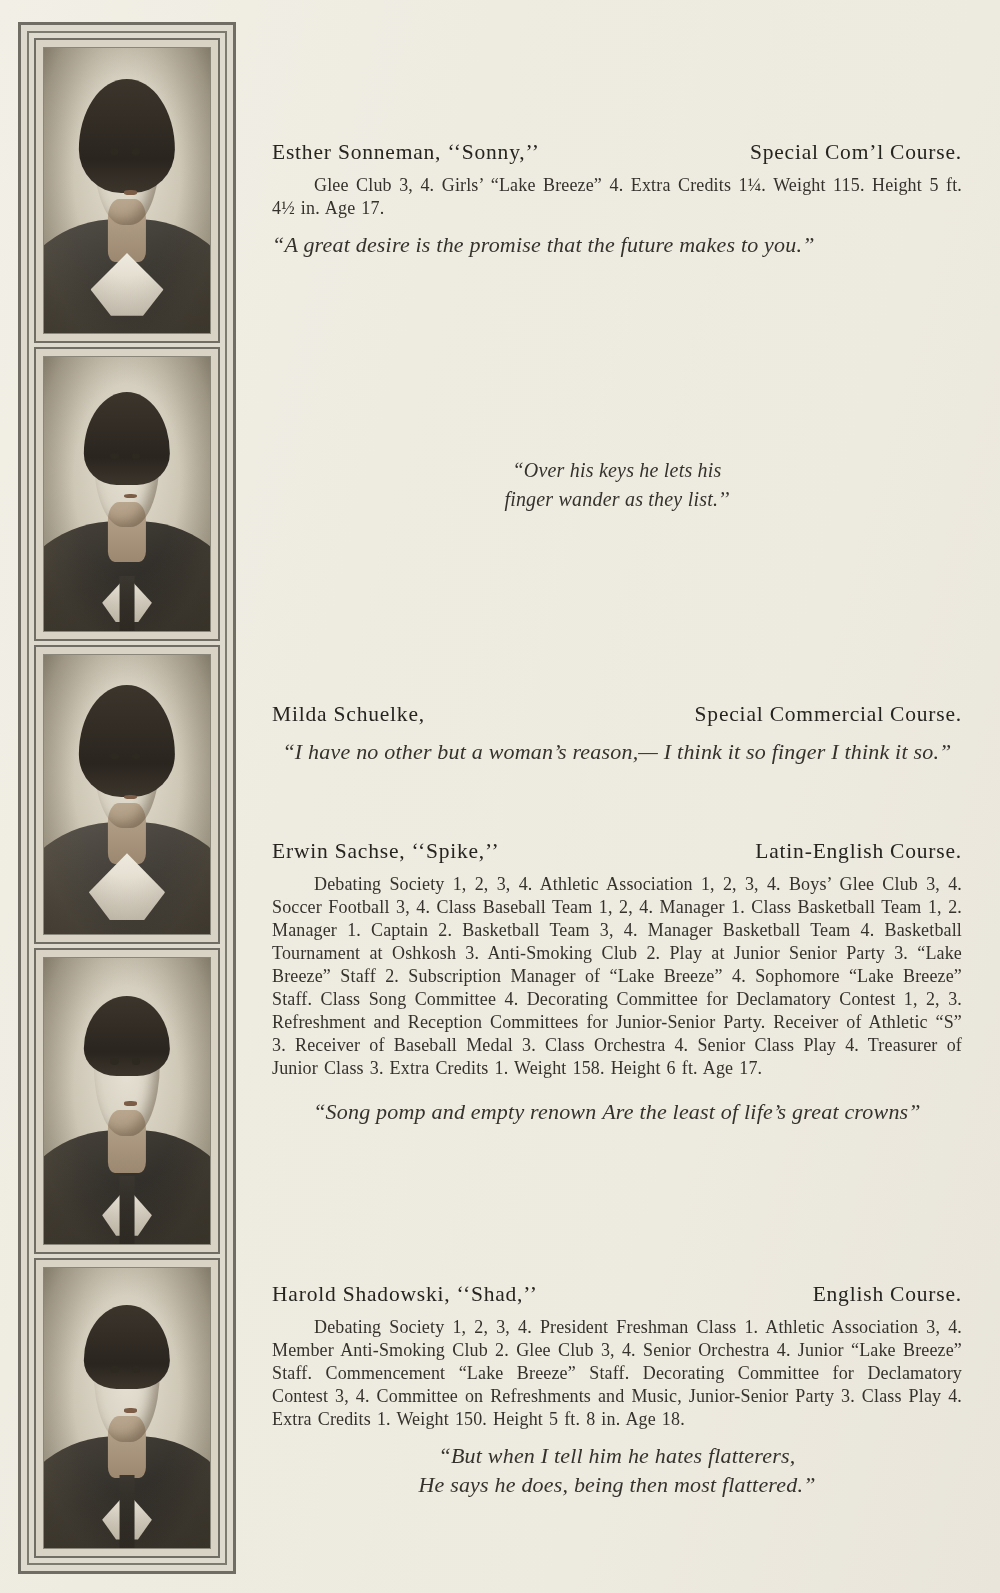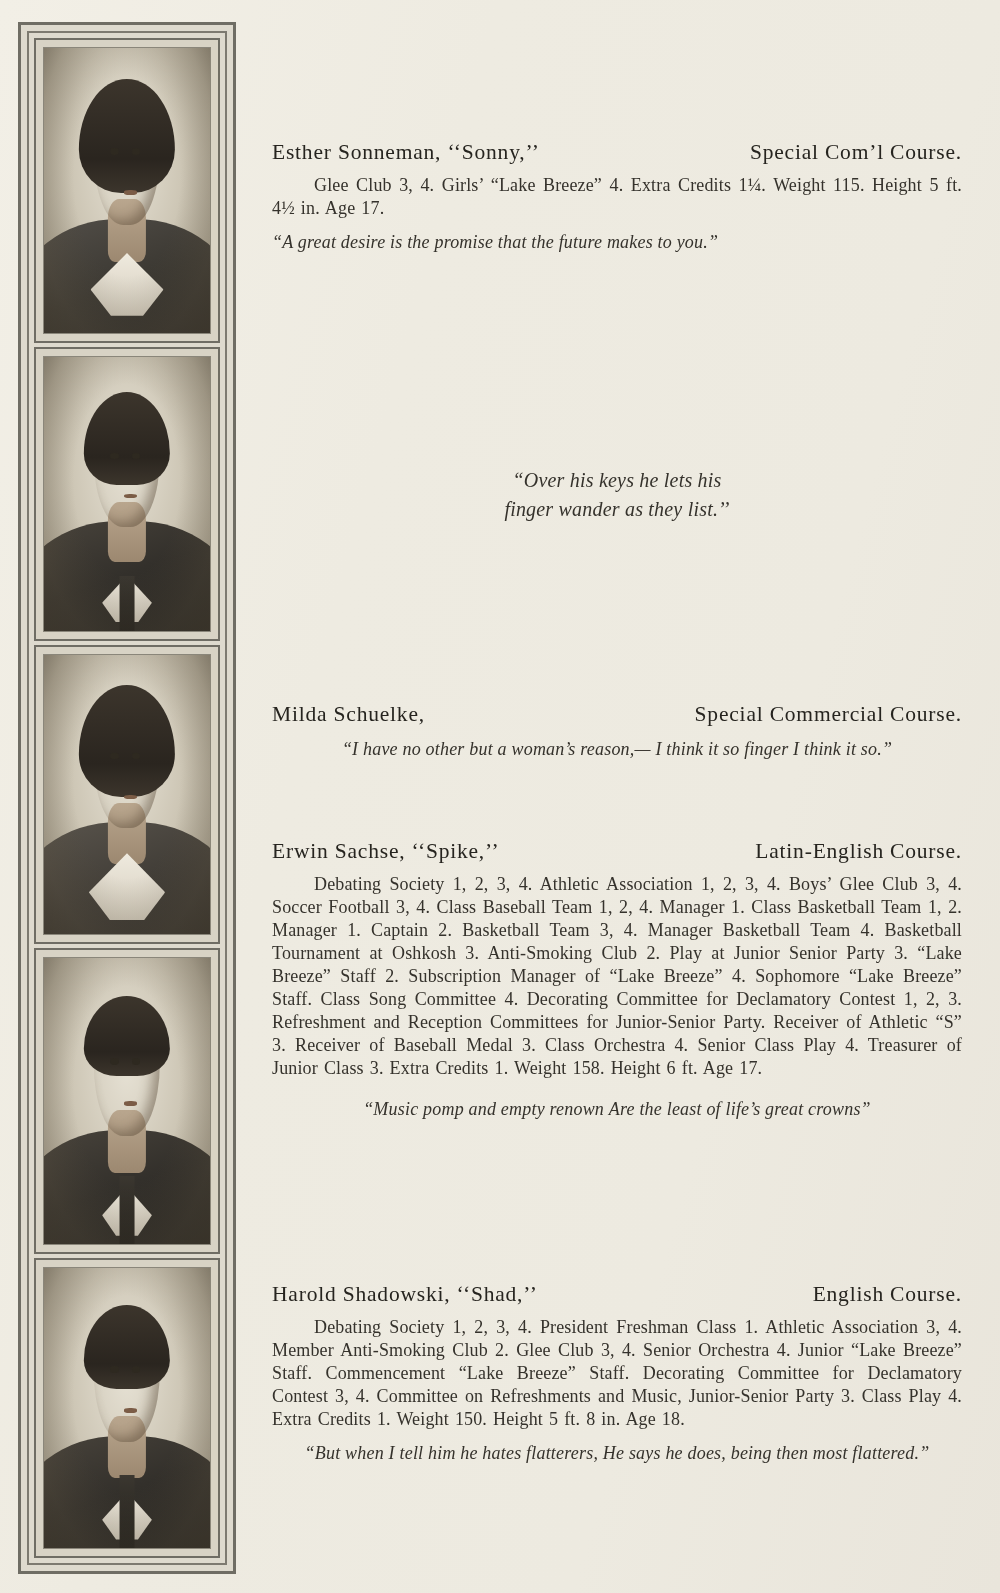--- a/index.html
+++ b/index.html
@@ -188,21 +188,21 @@
     line-height: 1.28;
     text-align: justify;
     text-indent: 42px;
     letter-spacing: .15px;
     color: #35322c;
     word-spacing: 1.4px;
   }
   .quote {
     margin-top: 11px;
     font-style: italic;
-    font-size: 18px;
+    font-size: 22px;
     line-height: 1.3;
     color: #35322c;
     letter-spacing: .2px;
   }
   .quote.center { text-align: center; }
   .quote.big {
     font-size: 20px;
     line-height: 1.45;
     text-align: center;
   }
@@ -315,21 +315,21 @@
         <span class="nm">Esther Sonneman, ‘‘Sonny,’’</span>
         <span class="cr">Special Com’l Course.</span>
       </div>
       <div class="body-text">Glee Club 3, 4.  Girls’ “Lake Breeze” 4.  Extra Credits 1¼.  Weight 115.  Height 5 ft. 4½ in.  Age 17.</div>
       <div class="quote">
         <span class="quote-line">“A great desire is the promise that the future makes to you.”</span>
       </div>
     </div>
 
     <div class="entry" style="top:452px">
-      <div class="quote big" style="margin-top:14px">
+      <div class="quote big" style="margin-top:4px">
         <span class="quote-line">“Over his keys he lets his</span>
         <span class="quote-line">finger wander as they list.’’</span>
       </div>
     </div>
 
     <div class="entry" style="top:702px">
       <div class="hdr">
         <span class="nm">Milda Schuelke,</span>
         <span class="cr">Special Commercial Course.</span>
       </div>
@@ -339,21 +339,21 @@
       </div>
     </div>
 
     <div class="entry" style="top:839px">
       <div class="hdr">
         <span class="nm">Erwin Sachse, ‘‘Spike,’’</span>
         <span class="cr">Latin-English Course.</span>
       </div>
       <div class="body-text">Debating Society 1, 2, 3, 4.  Athletic Association 1, 2, 3, 4.  Boys’ Glee Club 3, 4.  Soccer Football 3, 4.  Class Baseball Team 1, 2, 4.  Manager 1.  Class Basketball Team 1, 2.  Manager 1.  Captain 2.  Basketball Team 3, 4.  Manager Basketball Team 4.  Basketball Tournament at Oshkosh 3.  Anti-Smoking Club 2.  Play at Junior Senior Party 3.  “Lake Breeze” Staff 2.  Subscription Manager of “Lake Breeze” 4.  Sophomore “Lake Breeze” Staff.  Class Song Committee 4.  Decorating Committee for Declamatory Contest 1, 2, 3.  Refreshment and Reception Committees for Junior-Senior Party.  Receiver of Athletic “S” 3.  Receiver of Baseball Medal 3.  Class Orchestra 4.  Senior Class Play 4.  Treasurer of Junior Class 3.  Extra Credits 1.  Weight 158.  Height 6 ft.  Age 17.</div>
       <div class="quote center" style="margin-top:18px">
-        <span class="quote-line">“Music pomp and empty renown</span>
+        <span class="quote-line">“Song pomp and empty renown</span>
         <span class="quote-line">Are the least of life’s great crowns”</span>
       </div>
     </div>
 
     <div class="entry" style="top:1282px">
       <div class="hdr">
         <span class="nm">Harold Shadowski, ‘‘Shad,’’</span>
         <span class="cr">English Course.</span>
       </div>
       <div class="body-text">Debating Society 1, 2, 3, 4.  President Freshman Class 1.  Athletic Association 3, 4.  Member Anti-Smoking Club 2.  Glee Club 3, 4.  Senior Orchestra 4.  Junior “Lake Breeze” Staff.  Commencement “Lake Breeze” Staff.  Decorating Committee for Declamatory Contest 3, 4.  Committee on Refreshments and Music, Junior-Senior Party 3.  Class Play 4.  Extra Credits 1.  Weight 150.  Height 5 ft. 8 in.  Age 18.</div>

